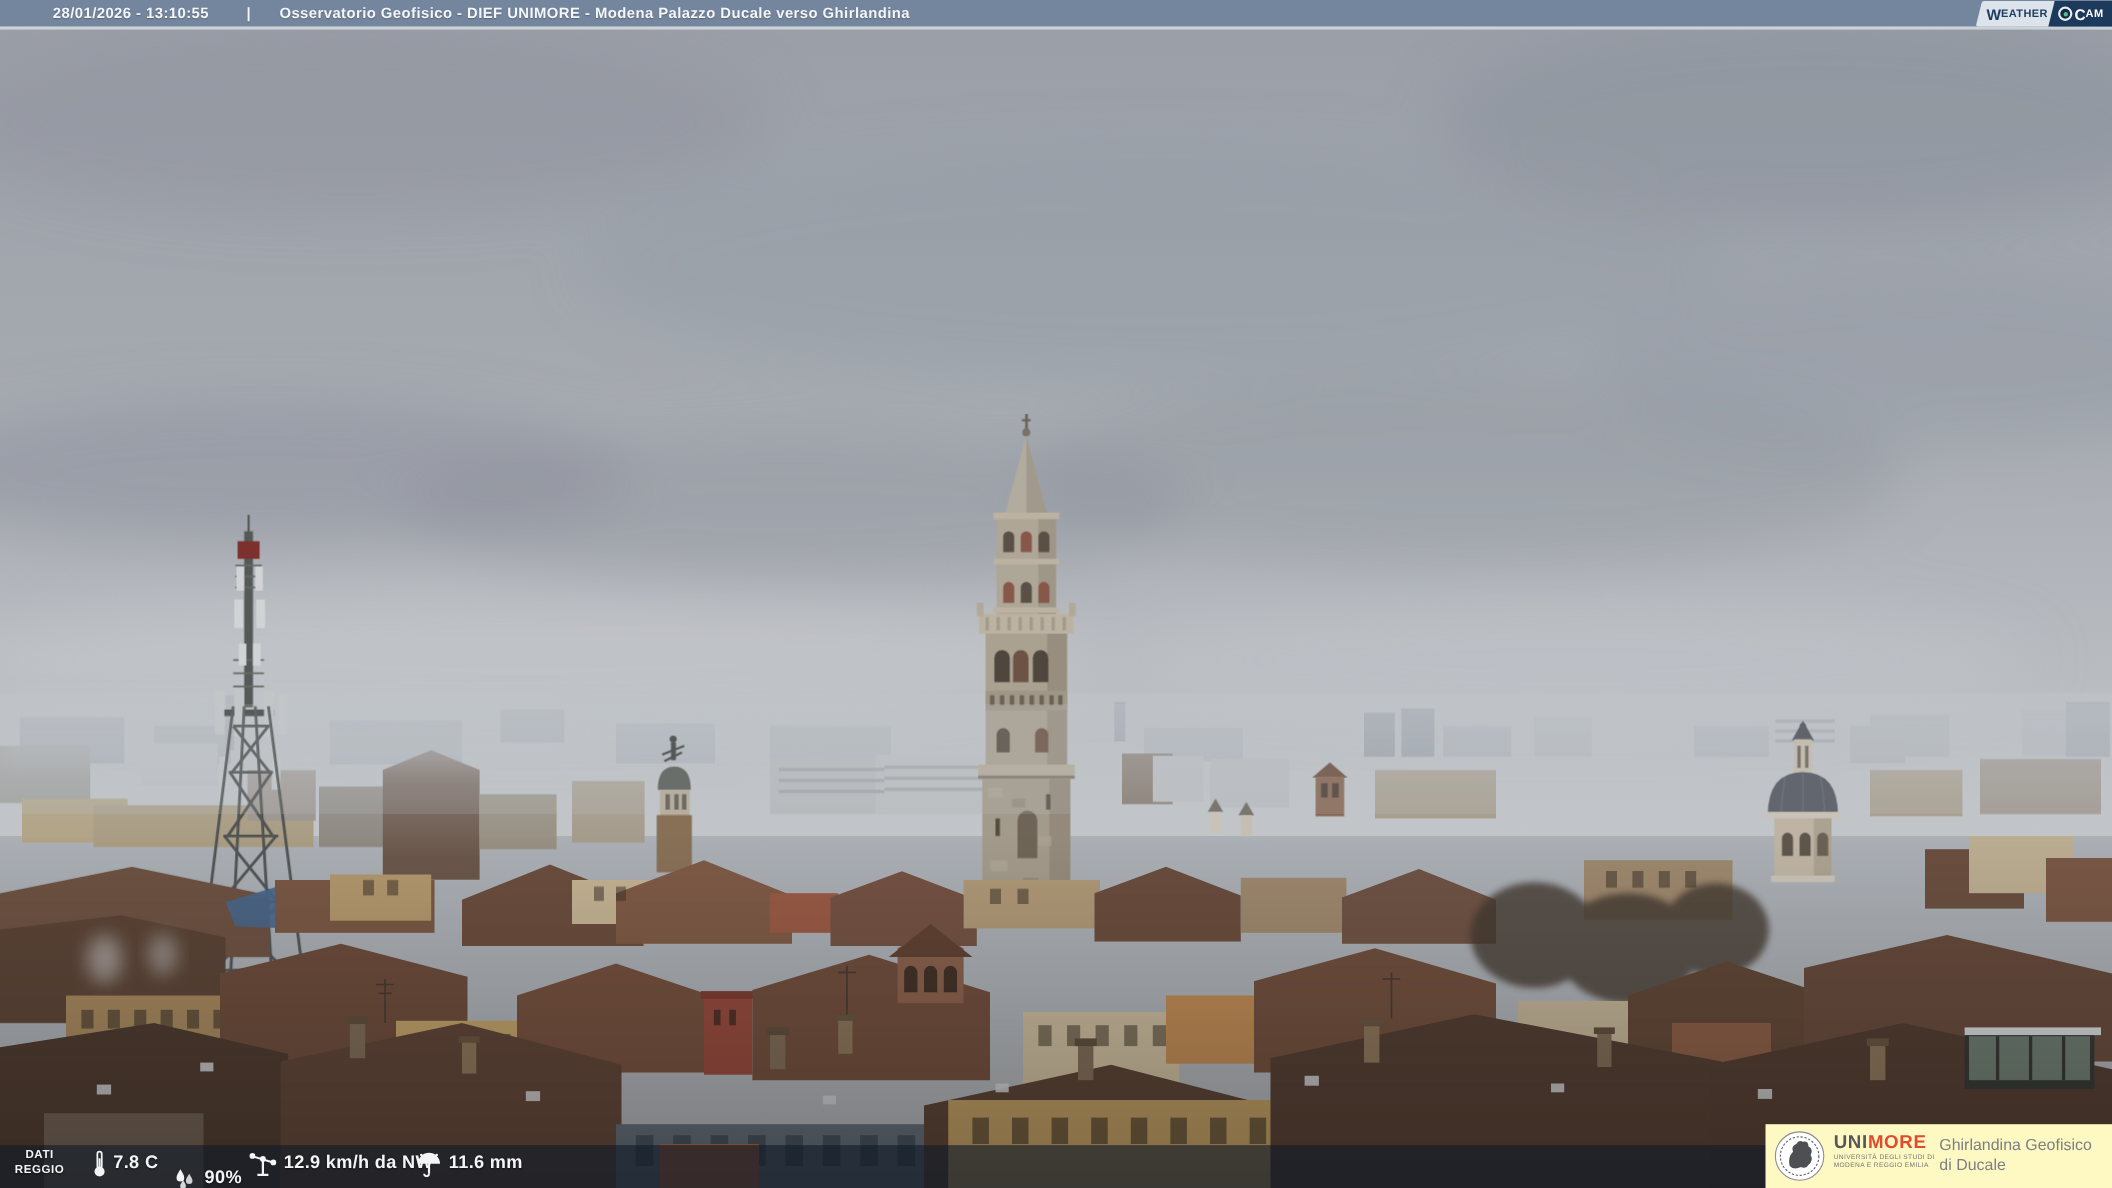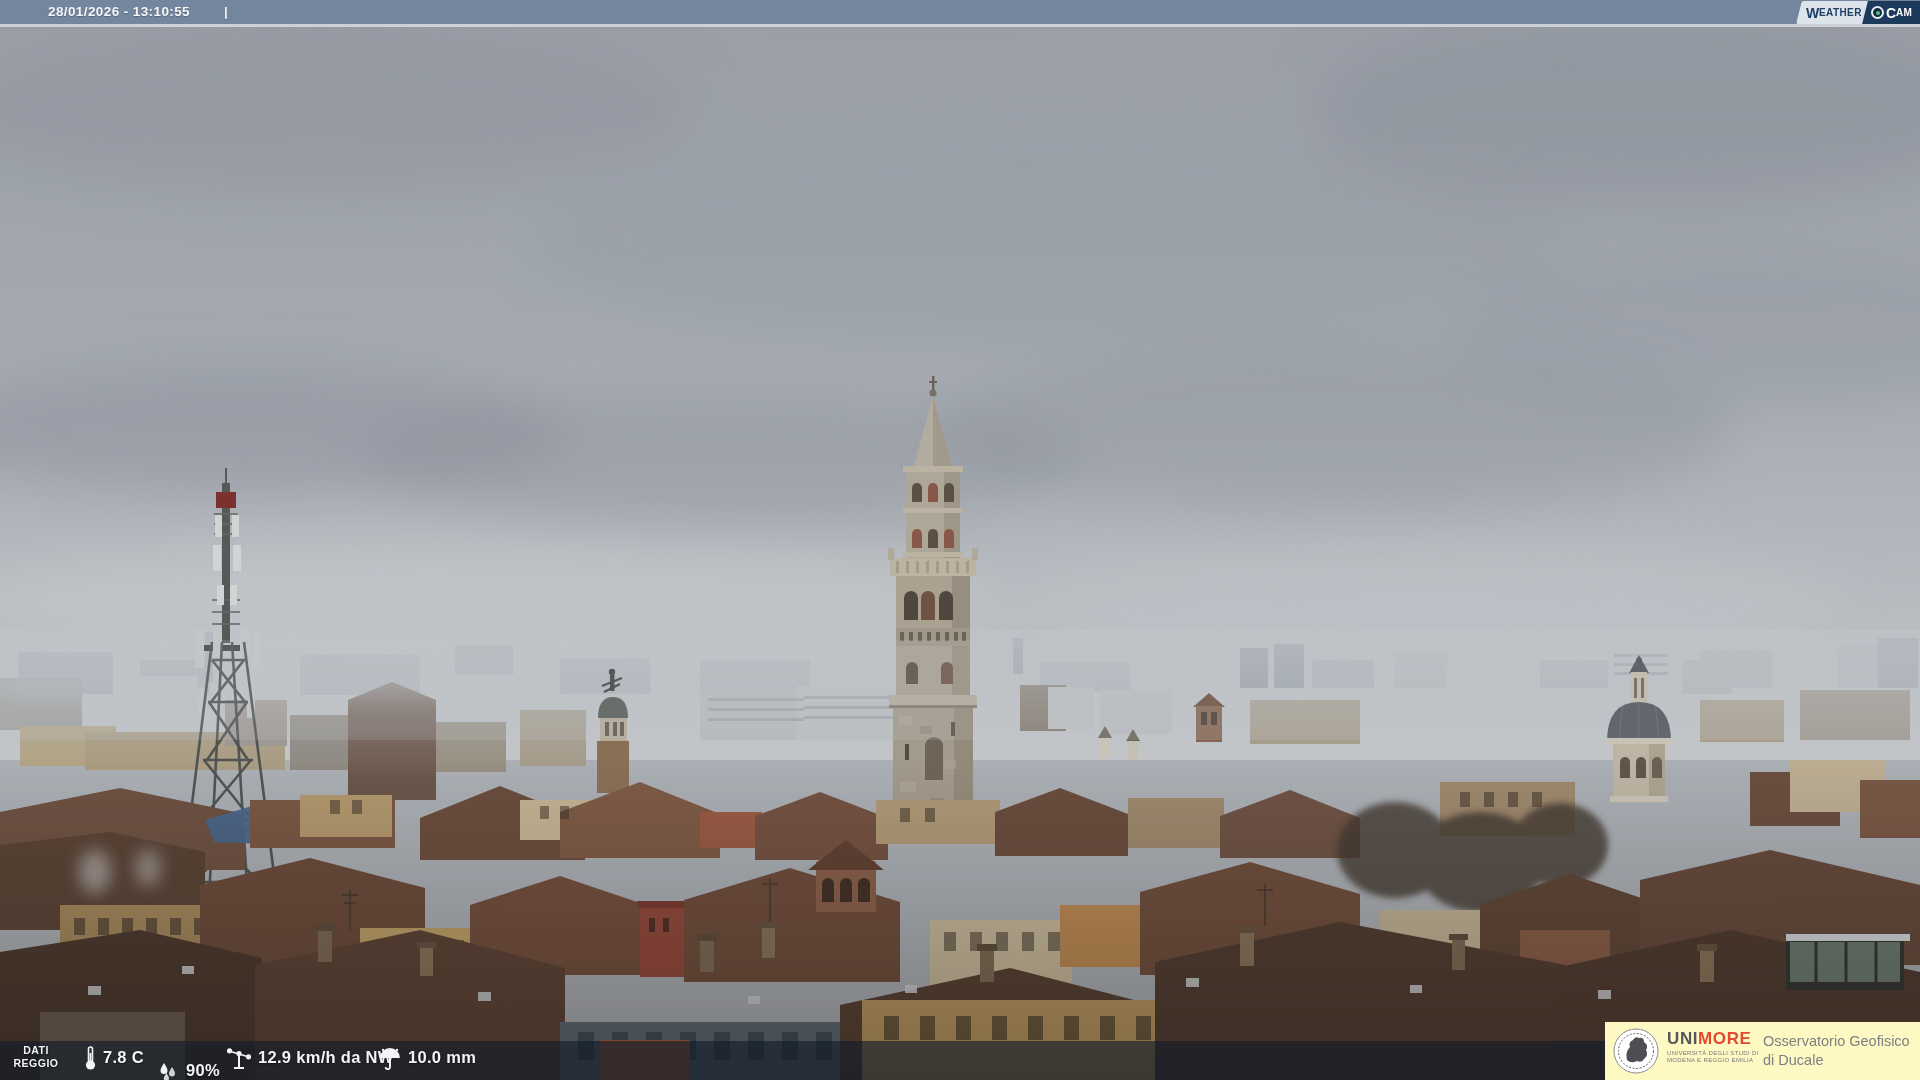--- a/index.html
+++ b/index.html
@@ -478,20 +478,21 @@
     </g>
 
     <rect x="0" y="640" width="1920" height="100" fill="#c2c7cb" opacity=".18"></rect>
     <rect x="0" y="0" width="1920" height="1080" fill="#5a6473" opacity=".05"></rect>
     <rect x="0" y="760" width="1920" height="320" fill="url(#vign)"></rect>
   </svg>
 
   <div class="topbar">
     <span class="txt ts">28/01/2026 - 13:10:55</span>
     <span class="txt sep">|</span>
+    <span class="txt title">Osservatorio Geofisico - DIEF UNIMORE - Modena Palazzo Ducale verso Ghirlandina</span>
     <div class="wc">
       <div class="wc-left">
         <span class="big">W</span>
           <span class="small">EATHER</span>
       </div>
       <div class="wc-right">
         <span class="lens"></span>
         <span class="big">C</span>
           <span class="small">AM</span>
       </div>
@@ -543,21 +544,21 @@
     <div class="witem w-rain">
       <span class="wicon">
         <svg width="24" height="24" viewBox="0 0 24 24">
           <path d="M2 12 A10 10 0 0 1 22 12 L2 12 Z" fill="#f2f4f6"></path>
           <line x1="12" y1="12" x2="12" y2="21" stroke="#f2f4f6" stroke-width="2"></line>
           <path d="M12 21 a2.2 2.2 0 0 1 -4.4 0" fill="none" stroke="#f2f4f6" stroke-width="1.8"></path>
           <circle cx="5" cy="4" r="1.2" fill="#f2f4f6"></circle>
             <circle cx="19" cy="4" r="1.2" fill="#f2f4f6"></circle>
         </svg>
       </span>
-      <span>10.0 mm</span>
+      <span>11.6 mm</span>
     </div>
   </div>
 
   <div class="unibox">
     <svg class="seal" width="46" height="46" viewBox="0 0 46 46">
       <circle cx="23" cy="23" r="22" fill="#ffffff" stroke="#8b8d90" stroke-width="1"></circle>
       <circle cx="23" cy="23" r="17.5" fill="none" stroke="#5a5c5f" stroke-width="1" stroke-dasharray="2 1.6"></circle>
       <path d="M14 32 Q12 24 17 19 Q15 14 20 12 Q22 8 26 10 Q31 9 31 14 Q36 17 33 22 Q36 27 31 31 Q29 35 24 33 Q18 36 14 32 Z" fill="#4d4f52"></path>
       <circle cx="25" cy="14" r="2.6" fill="#4d4f52"></circle>
       <rect x="20" y="30" width="9" height="3" fill="#4d4f52"></rect>
@@ -565,18 +566,18 @@
     <div class="ucol">
       <div class="uname">
         <span class="g">UNI</span><span class="r">MORE</span>
       </div>
       <div class="usub">
         <div>UNIVERSITÀ DEGLI STUDI DI</div>
         <div>MODENA E REGGIO EMILIA</div>
       </div>
     </div>
     <div class="ocol">
-      <div>Osservatorio Geofisico</div>
+      <div>Ghirlandina Geofisico</div>
       <div>di Ducale</div>
     </div>
   </div>
 
 </div>
 
 </body></html>

